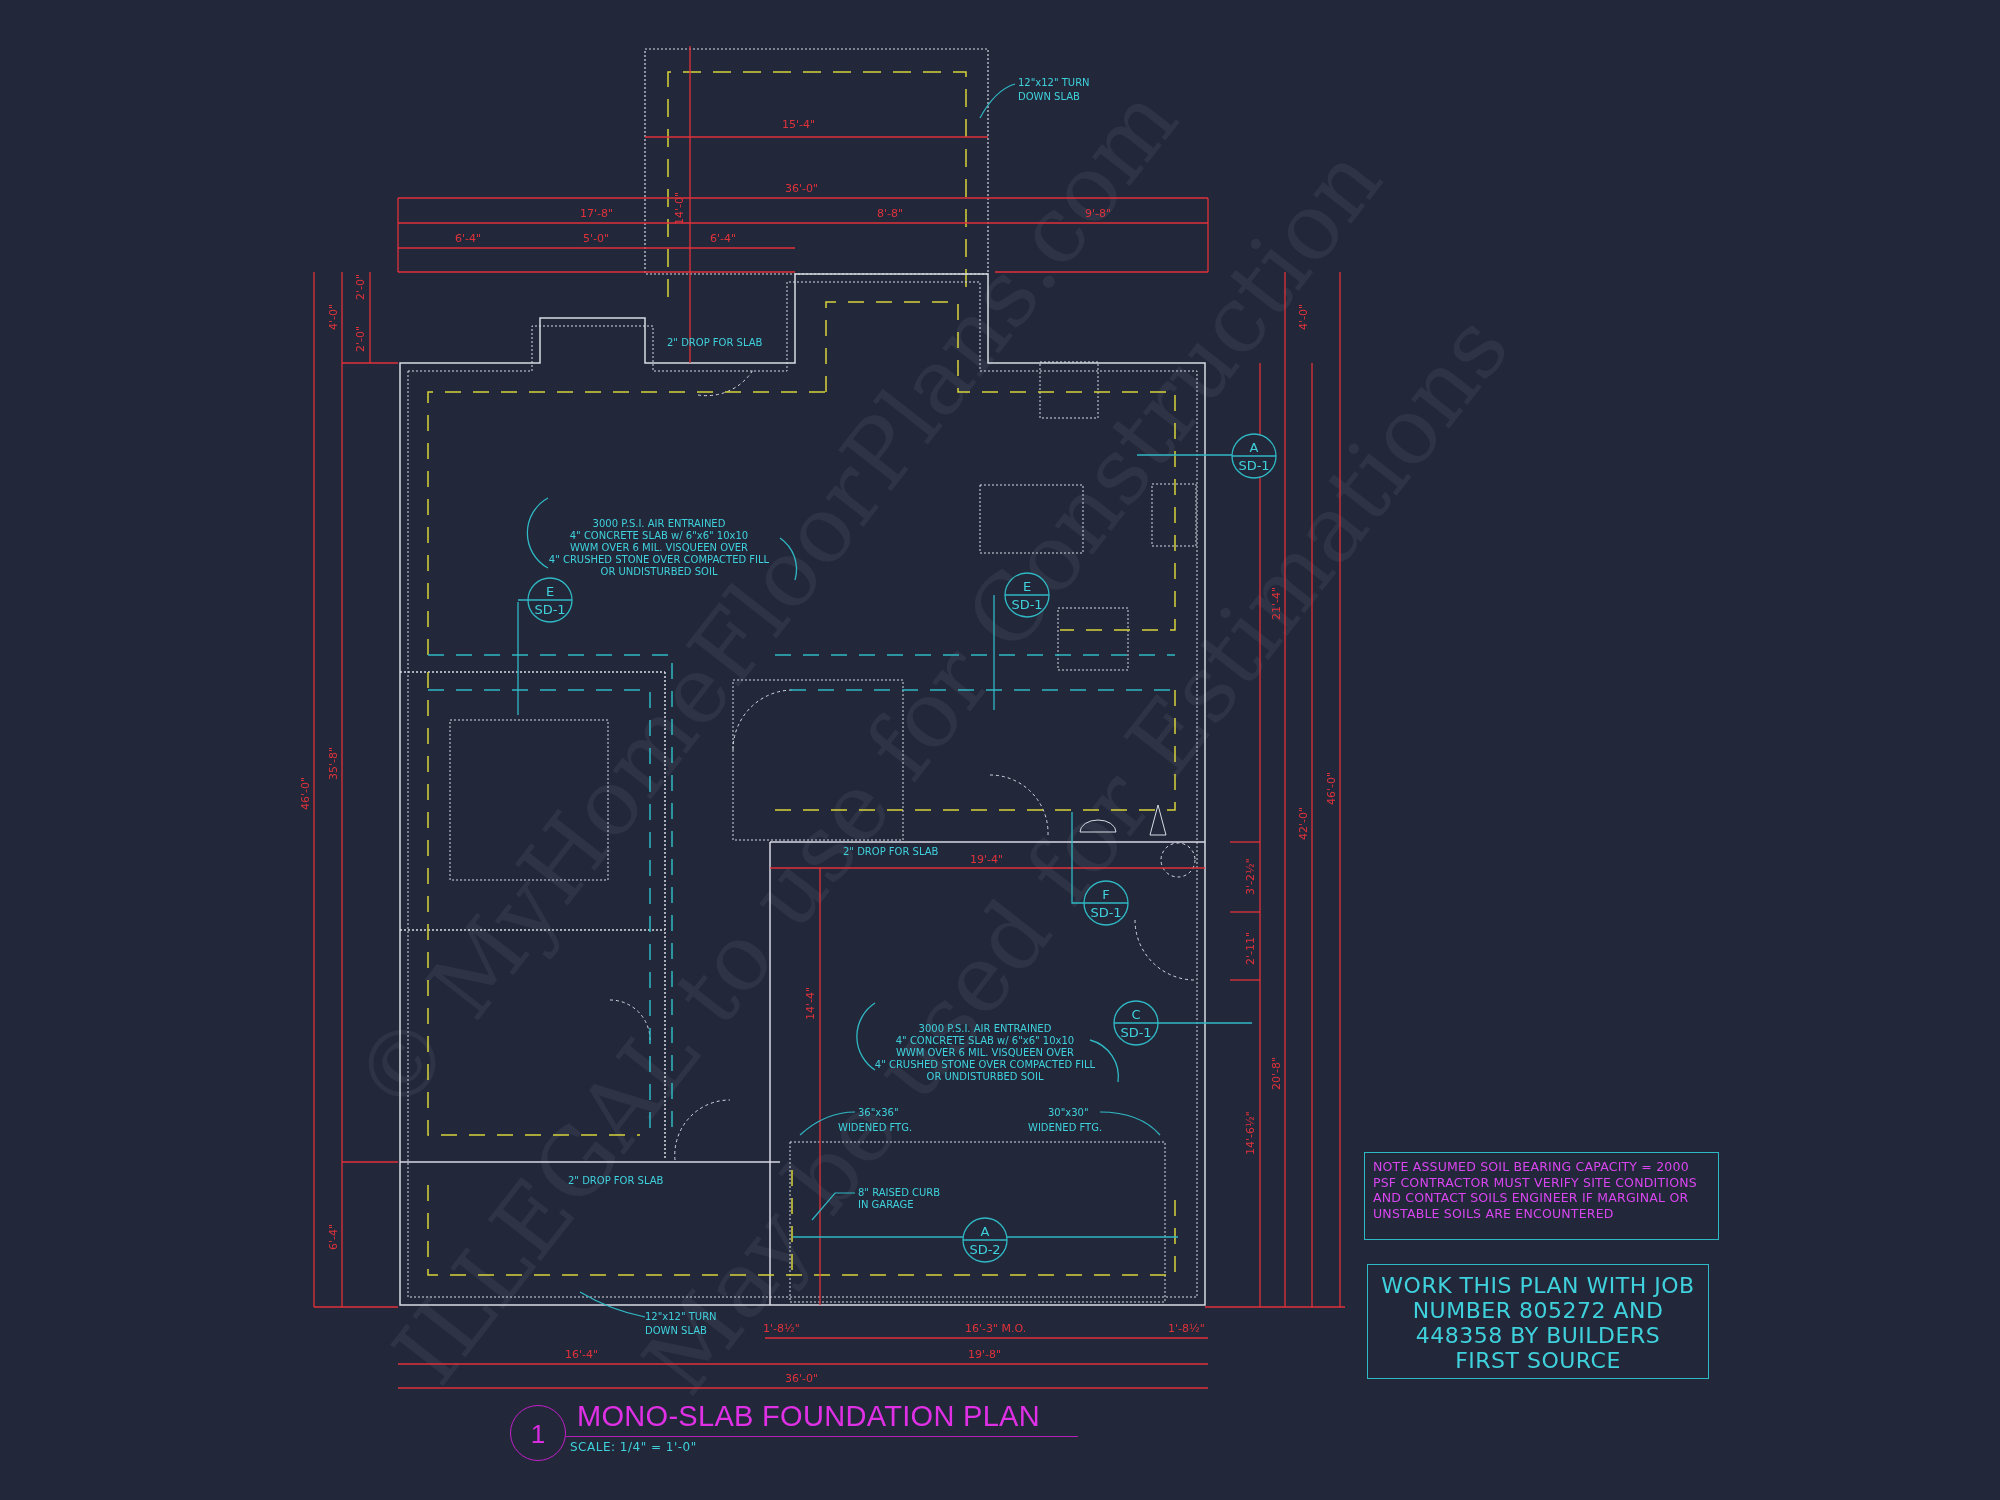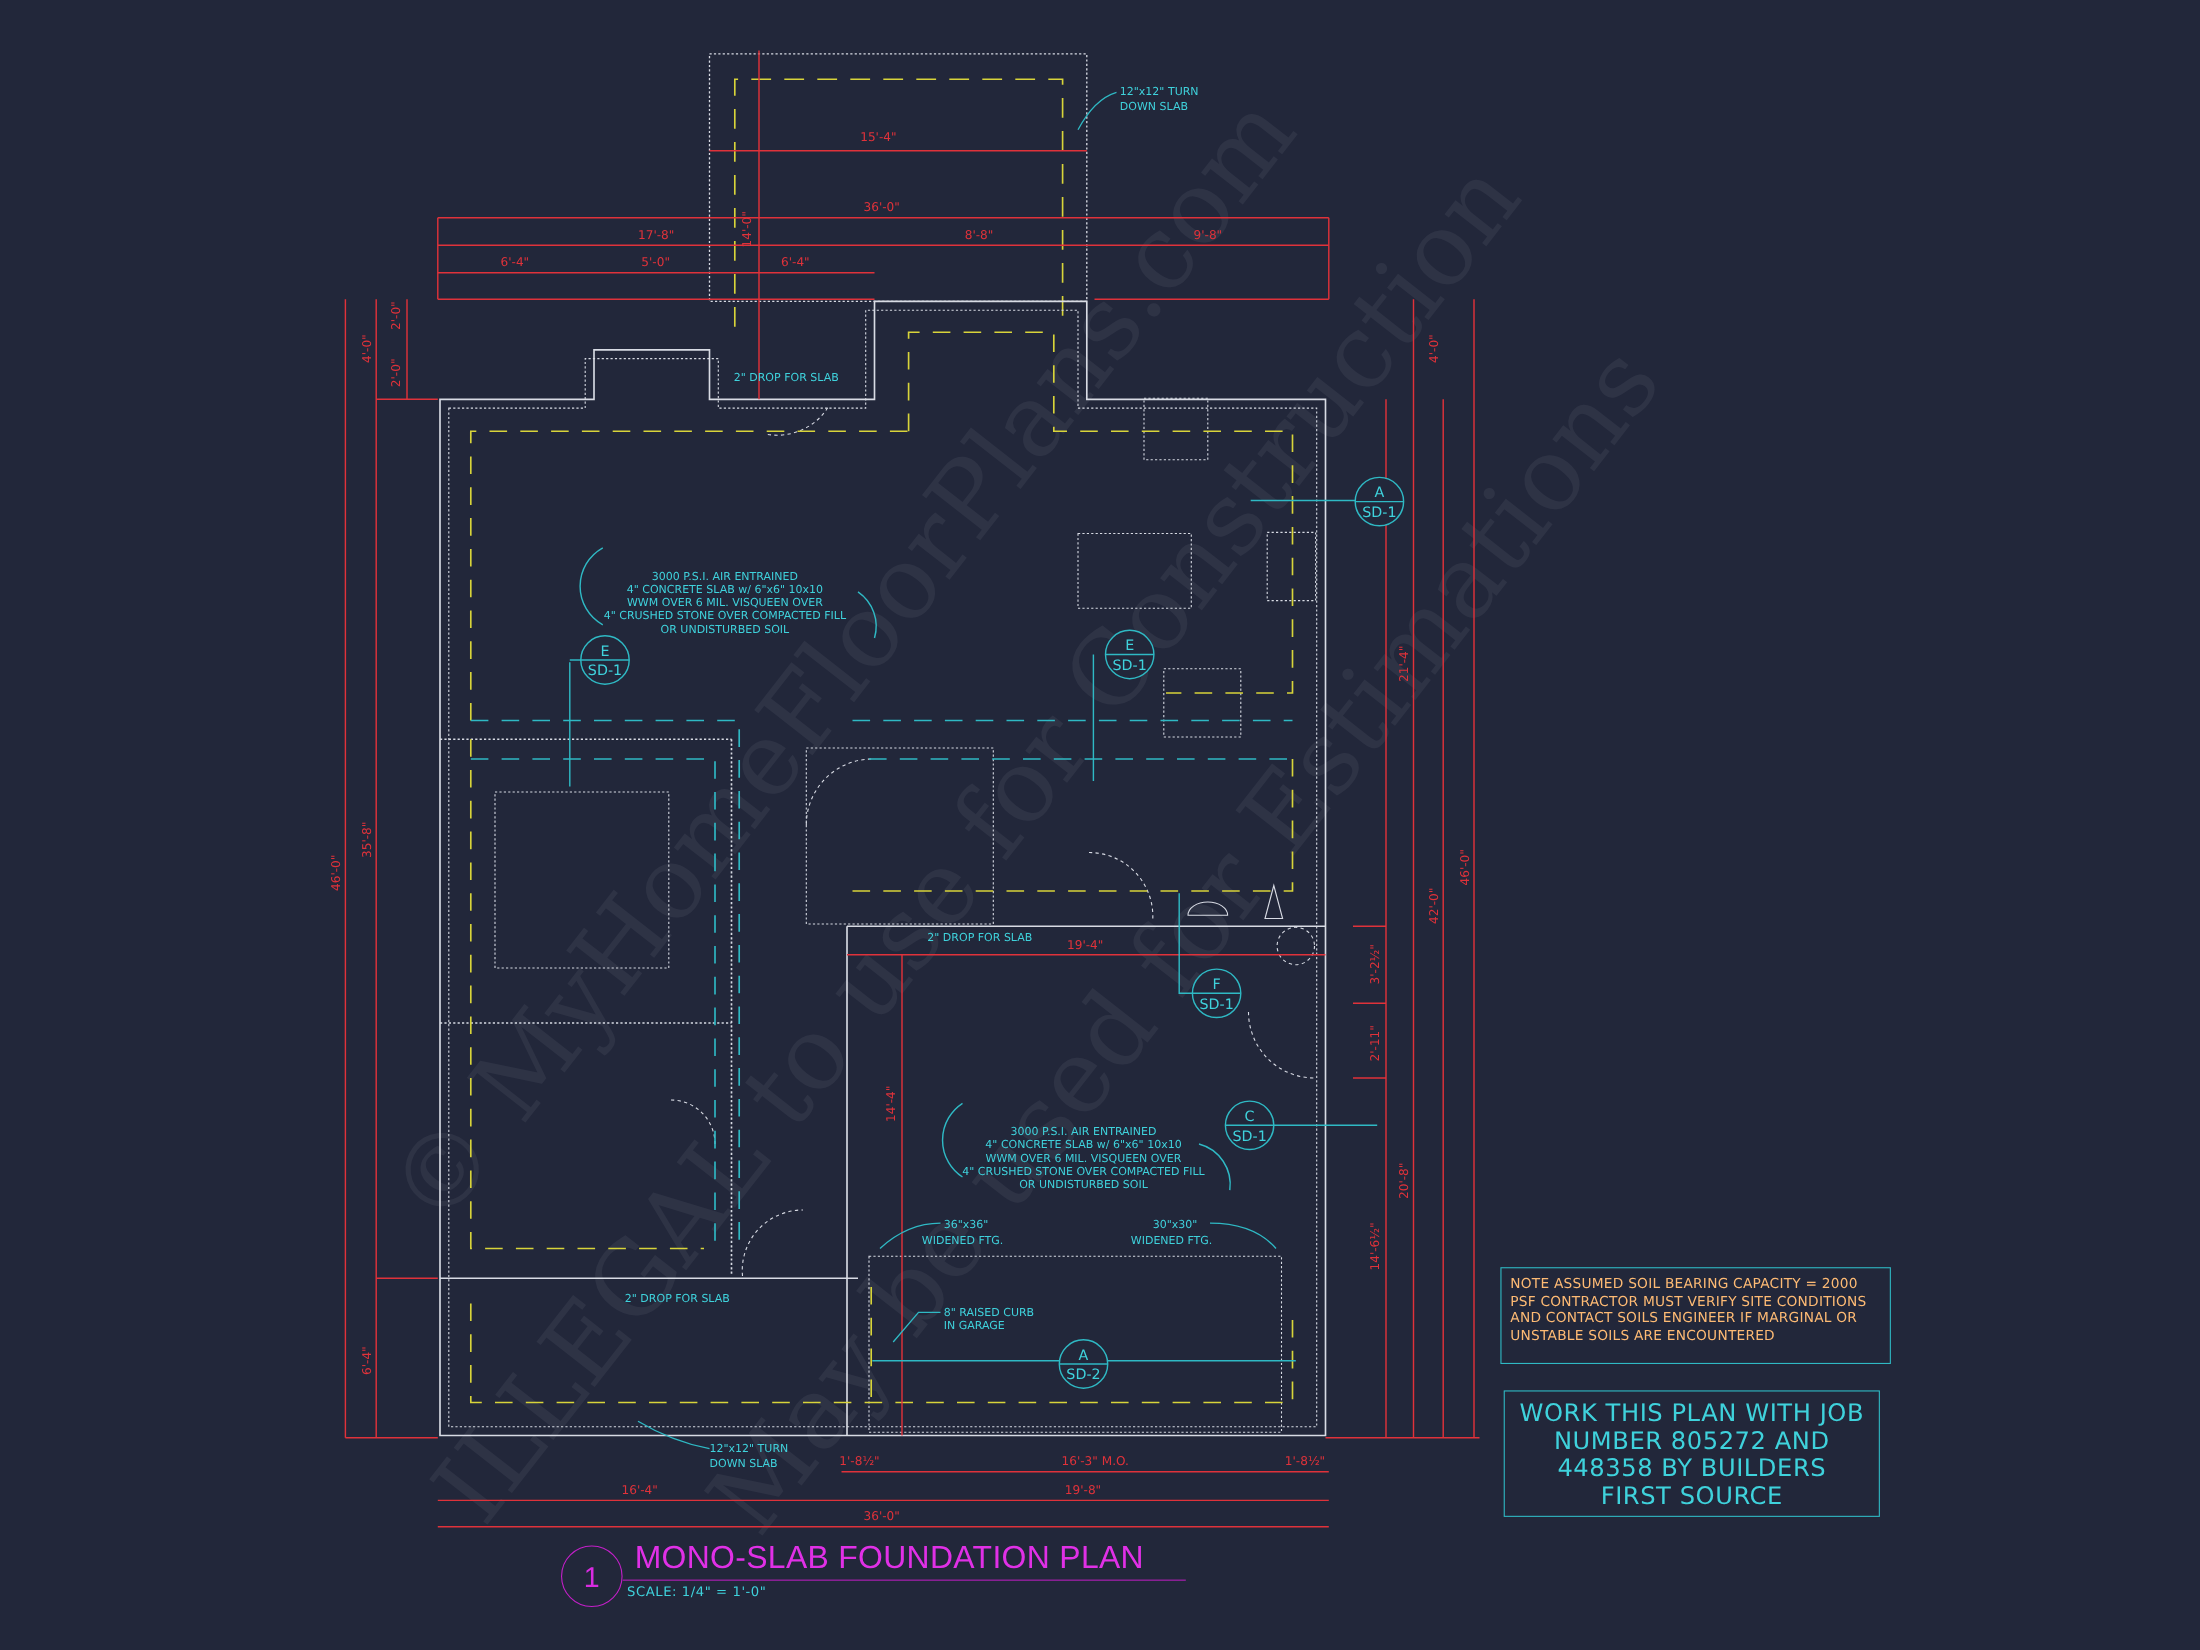--- a/index.html
+++ b/index.html
@@ -2,21 +2,21 @@
 <html><head>
 <meta charset="utf-8">
 <style>
   html,body{margin:0;padding:0;background:#22273a;}
   body{width:2000px;height:1500px;position:relative;overflow:hidden;font-family:"DejaVu Sans",sans-serif;}
   #canvas{position:absolute;left:0;top:0;width:2000px;height:1500px;}
   .note-text{fill:#3fd2dc;font-size:10px;font-family:"DejaVu Sans",sans-serif;}
   .dim-text{fill:#e0323a;font-size:11px;font-family:"DejaVu Sans",sans-serif;}
   .tag-text{fill:#3fd2dc;font-size:13px;font-family:"DejaVu Sans",sans-serif;}
   .wm{fill:#c8ccd8;opacity:0.07;font-family:"DejaVu Serif",serif;font-size:92px;}
-  .soil-note{position:absolute;left:1364px;top:1152px;width:355px;height:88px;border:1.5px solid #2fb9c4;box-sizing:border-box;padding:6px 8px;color:#fdba74;font-size:12.5px;line-height:15.5px;font-family:"DejaVu Sans",sans-serif;letter-spacing:0.2px;}
+  .soil-note{position:absolute;left:1364px;top:1152px;width:355px;height:88px;border:1.5px solid #2fb9c4;box-sizing:border-box;padding:6px 8px;color:#d946ef;font-size:12.5px;line-height:15.5px;font-family:"DejaVu Sans",sans-serif;letter-spacing:0.2px;}
   .job-note{position:absolute;left:1367px;top:1264px;width:342px;height:115px;border:1.5px solid #2fb9c4;box-sizing:border-box;padding:8px 6px;color:#3fd2dc;font-size:22px;line-height:25px;text-align:center;font-family:"DejaVu Sans",sans-serif;letter-spacing:0.5px;}
   .title-block{position:absolute;left:508px;top:1392px;width:570px;height:80px;}
   .title-circle{position:absolute;left:2px;top:13px;width:56px;height:56px;border:1.5px solid #c41fc9;border-radius:50%;color:#d92be0;font-size:26px;line-height:56px;text-align:center;box-sizing:border-box;font-family:"Liberation Sans",sans-serif;}
   .title-text{position:absolute;left:69px;top:8px;color:#e030e6;font-size:29px;font-family:"Liberation Sans",sans-serif;white-space:nowrap;letter-spacing:0.3px;}
   .title-rule{position:absolute;left:58px;top:44px;width:512px;height:0;border-top:1.5px solid #b41fba;}
   .scale-text{position:absolute;left:62px;top:48px;color:#3fd2dc;font-size:12px;font-family:"DejaVu Sans",sans-serif;letter-spacing:0.5px;}
 </style>
 </head>
 <body>
 

